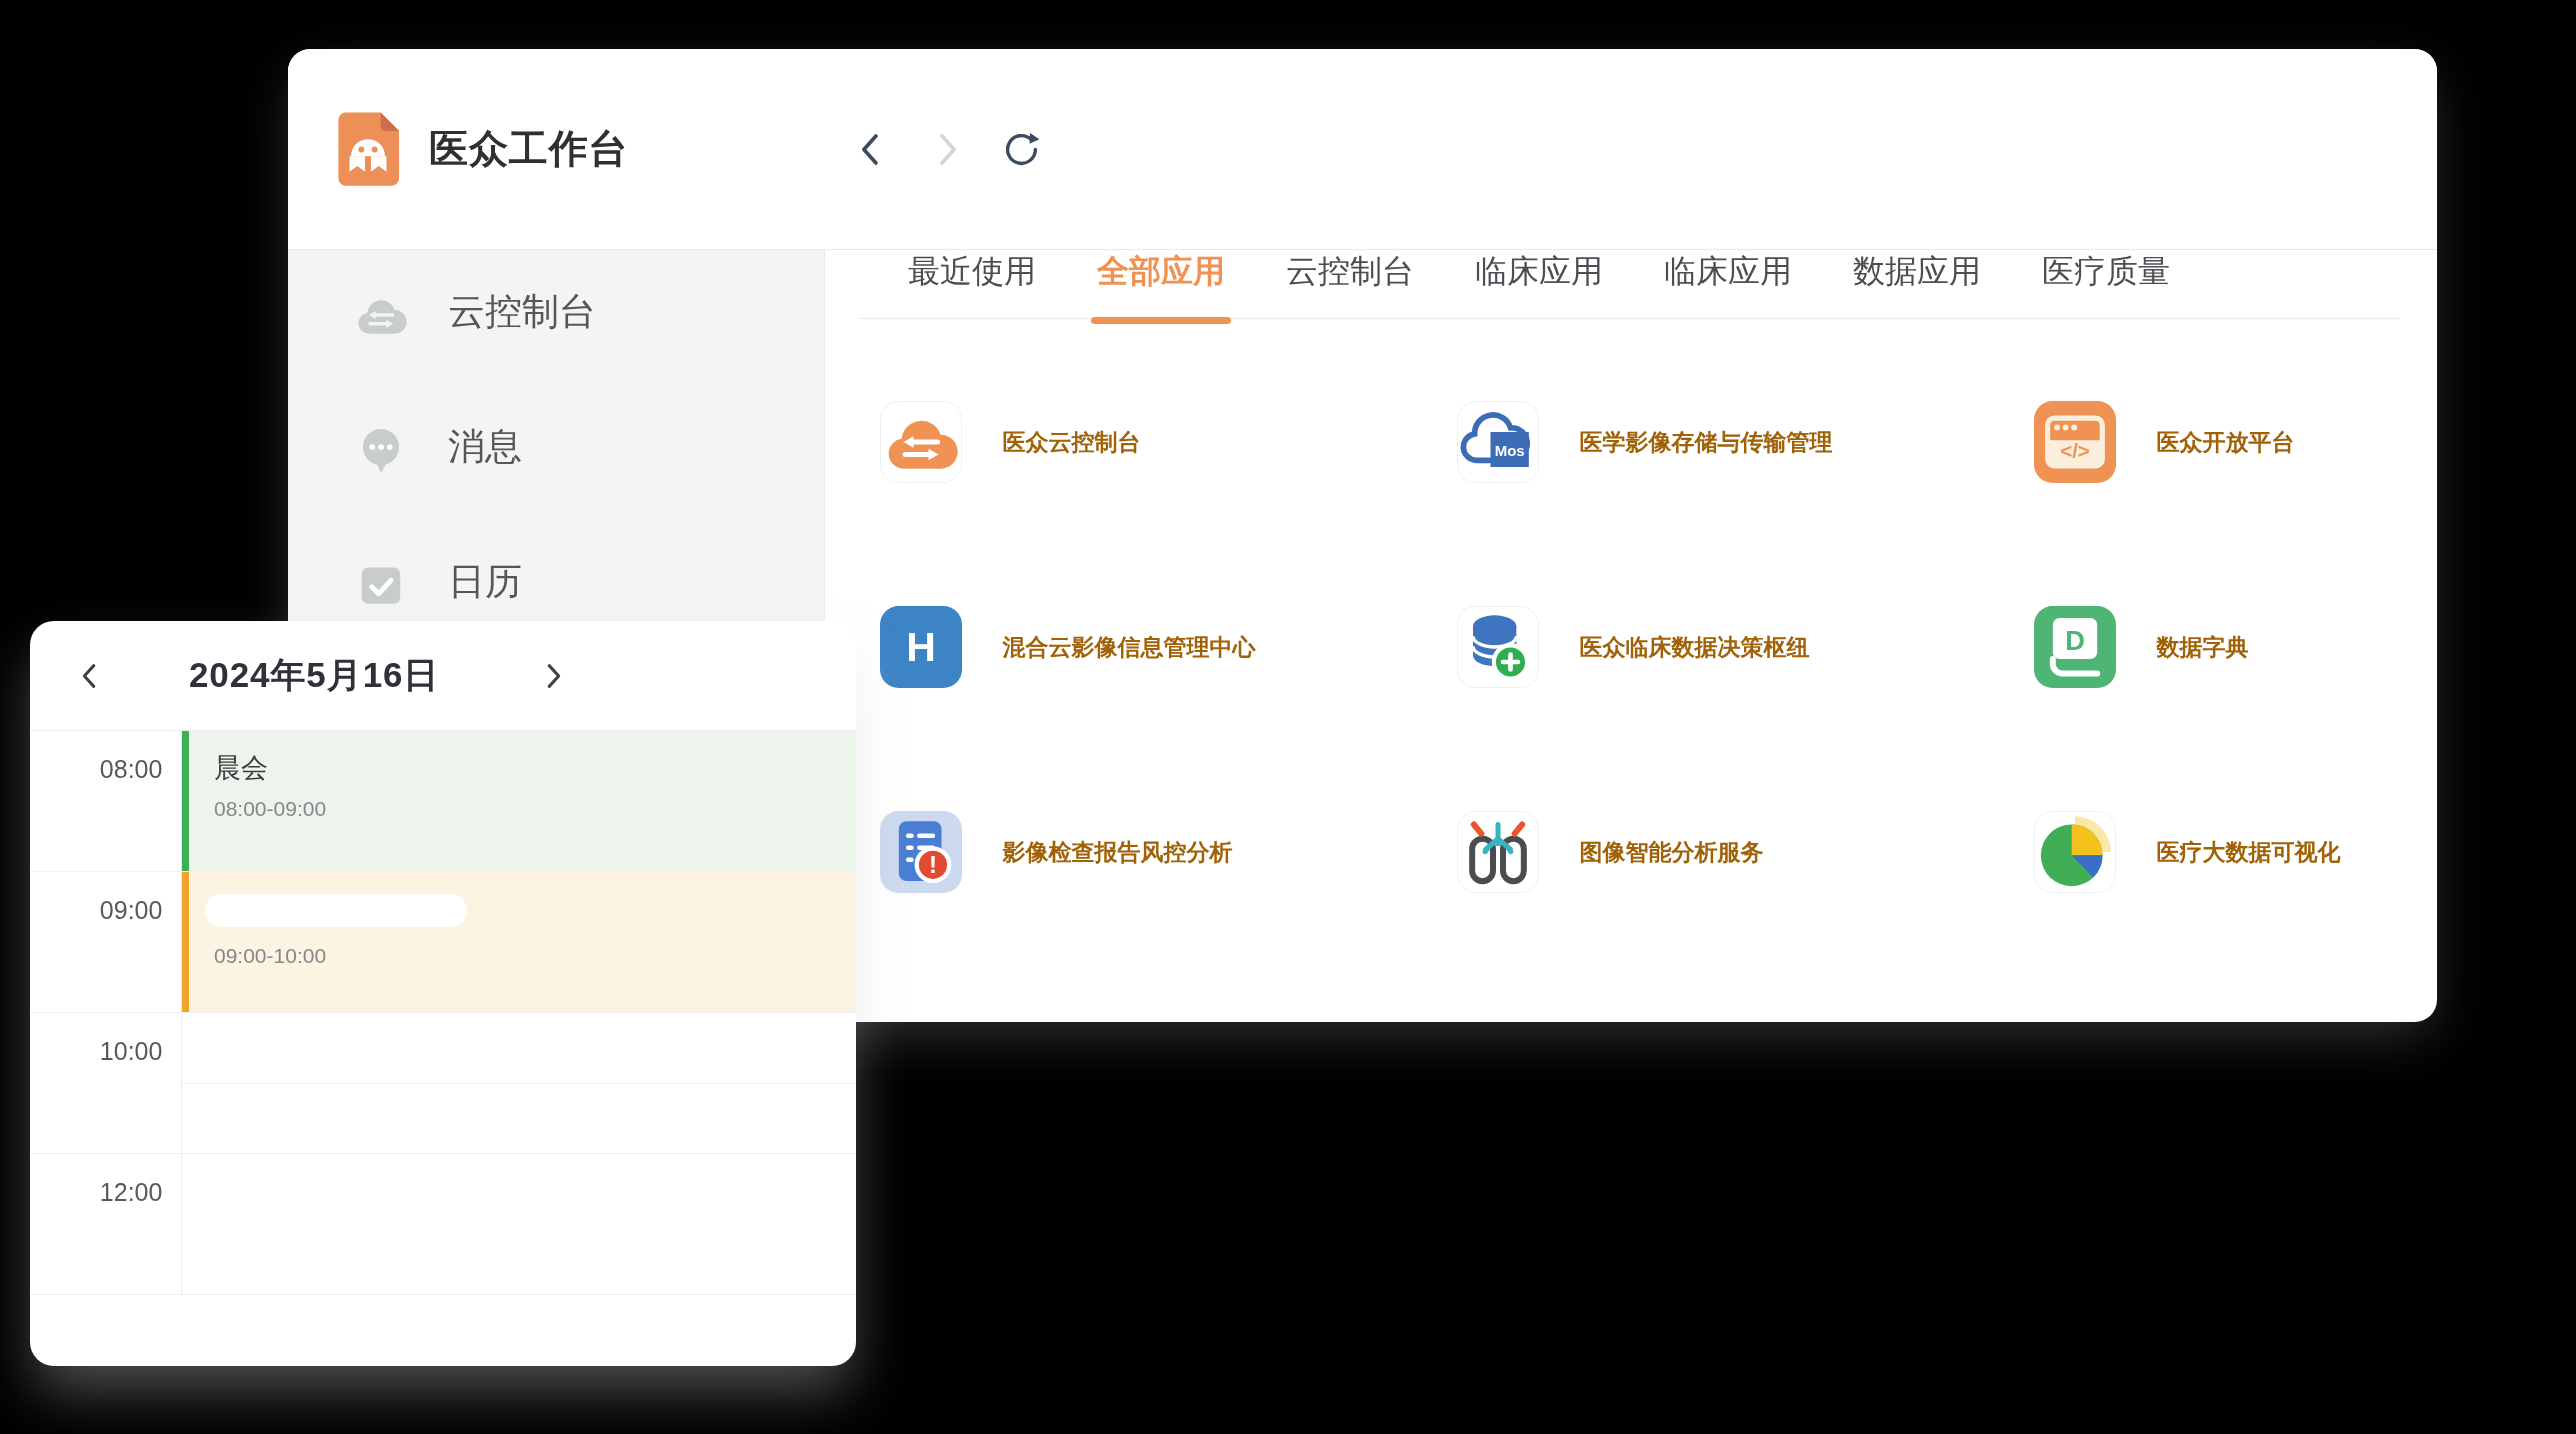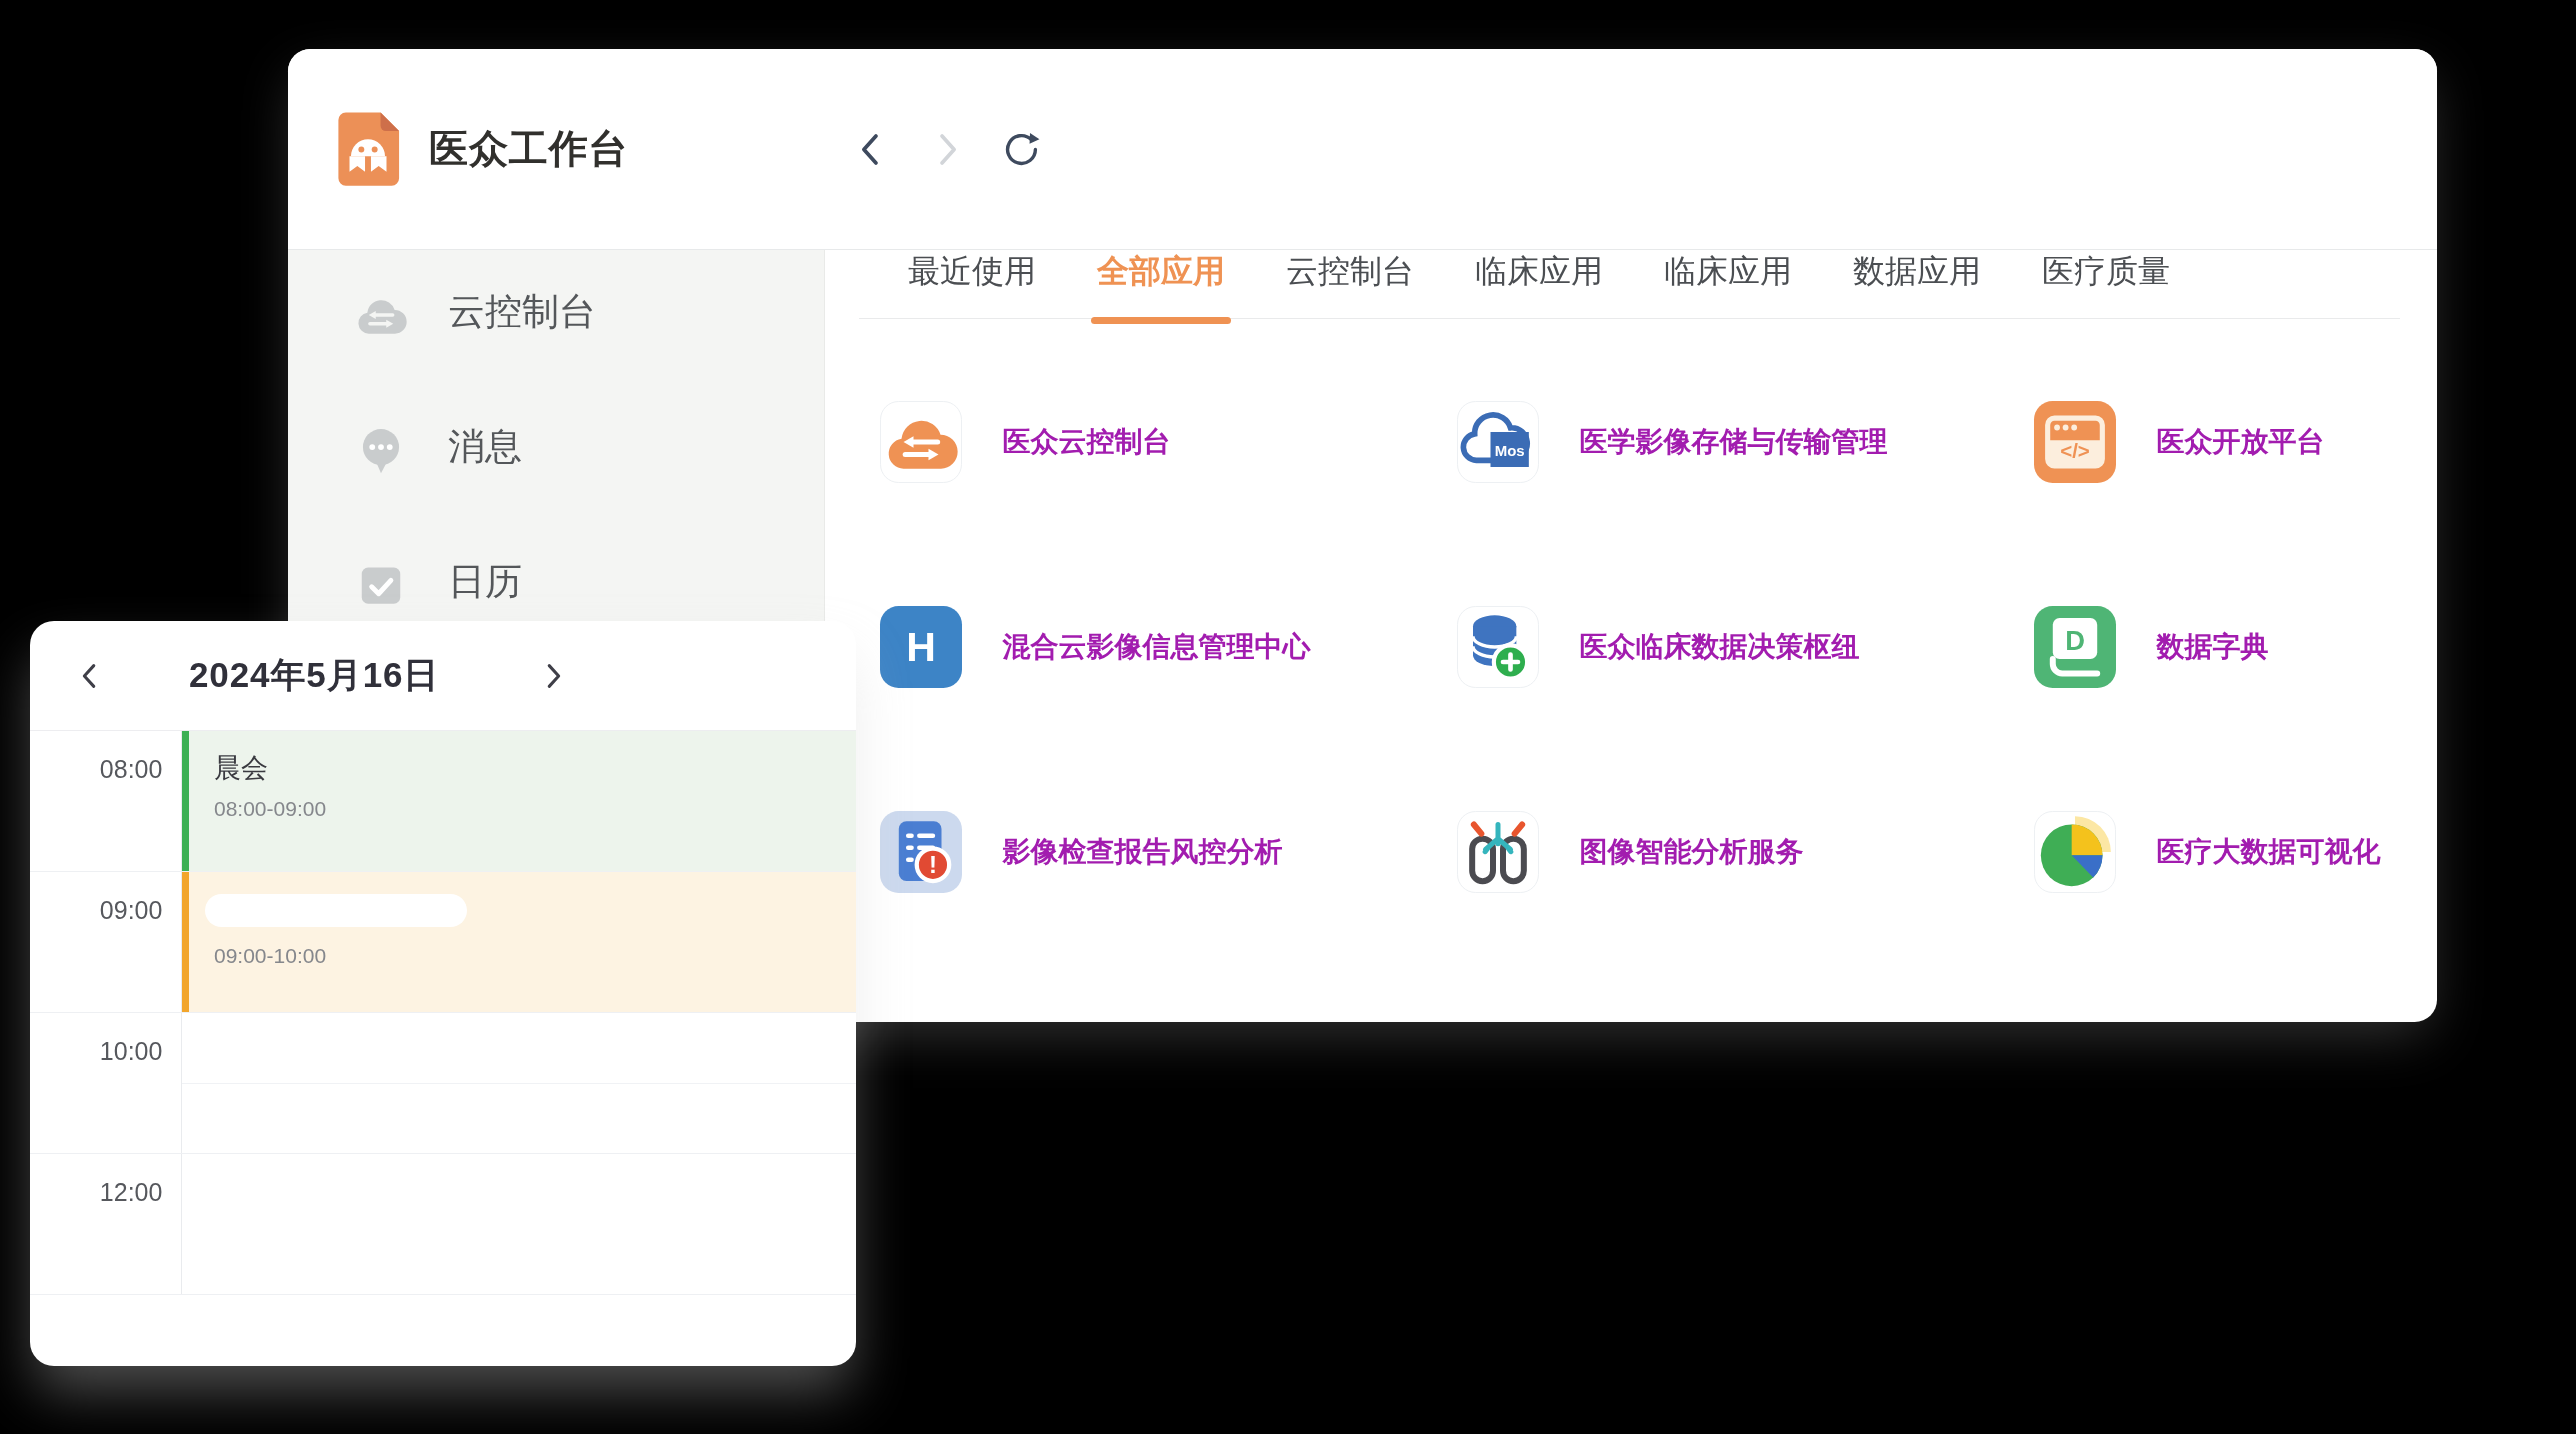--- a/index.html
+++ b/index.html
@@ -36,21 +36,21 @@
     grid-template-columns:577px 577px auto; row-gap:123px; }
   .app { display:flex; align-items:center; gap:41px; cursor:pointer; }
   .tile { width:82px; height:82px; border-radius:18.6px; flex:none; display:flex;
     align-items:center; justify-content:center; }
   .tile svg { width:82px; height:82px; display:block; }
   .tile-white  { background:#fff; border:1.9px solid #edf0f3; }
   .tile-orange { background:#ef9254; }
   .tile-blue   { background:#3d84c6; }
   .tile-green  { background:#4fb575; }
   .tile-peri   { background:#ccd9ee; }
-  .app-label { font-size:28px; font-weight:600; color:#a21caf; white-space:nowrap; }
+  .app-label { font-size:23px; font-weight:600; color:#a16207; white-space:nowrap; }
 
   
   .calendar-card { position:absolute; left:30px; top:621px; width:826px; height:745px;
     background:#fff; border-radius:24px; overflow:hidden; z-index:5;
     box-shadow:0 30px 56px -5.6px rgba(205,205,205,.38); }
   .cal-header { height:110px; display:flex; align-items:center; border-bottom:1.9px solid #ededf0; }
   .cal-chev { width:34px; height:34px; cursor:pointer; flex:none; }
   .cal-chev.prev { margin-left:43px; }
   .cal-chev.next { margin-left:97px; }
   .cal-date { margin-left:82px; font-size:35px; font-weight:600; color:#30303a; letter-spacing:0.9px; }

